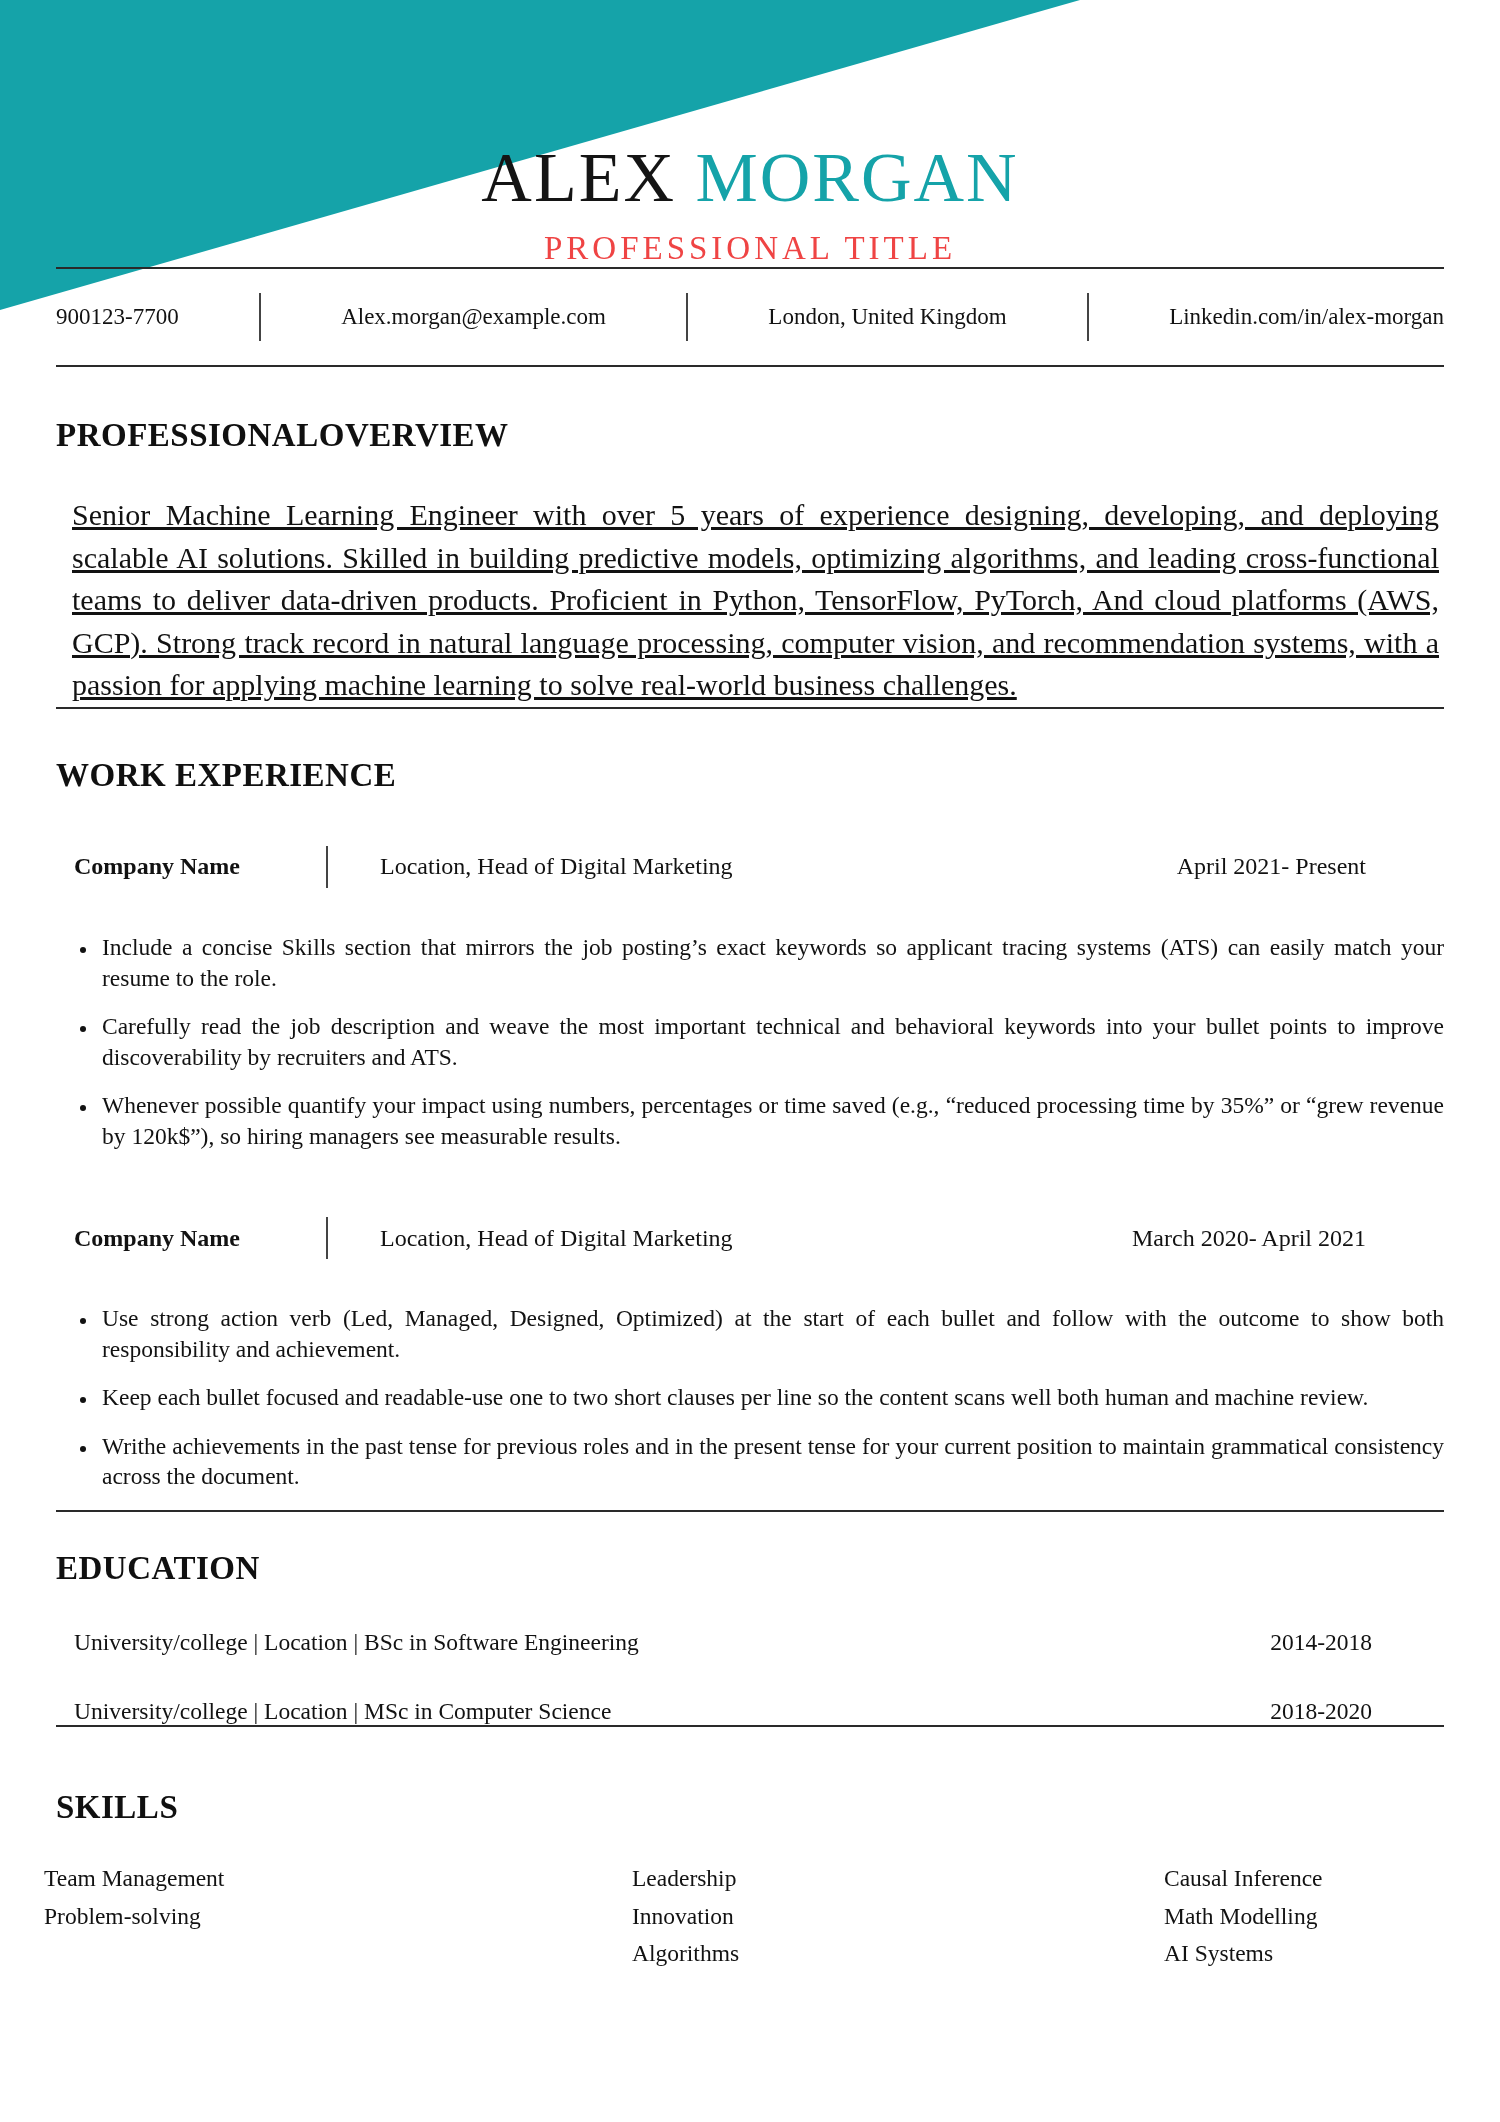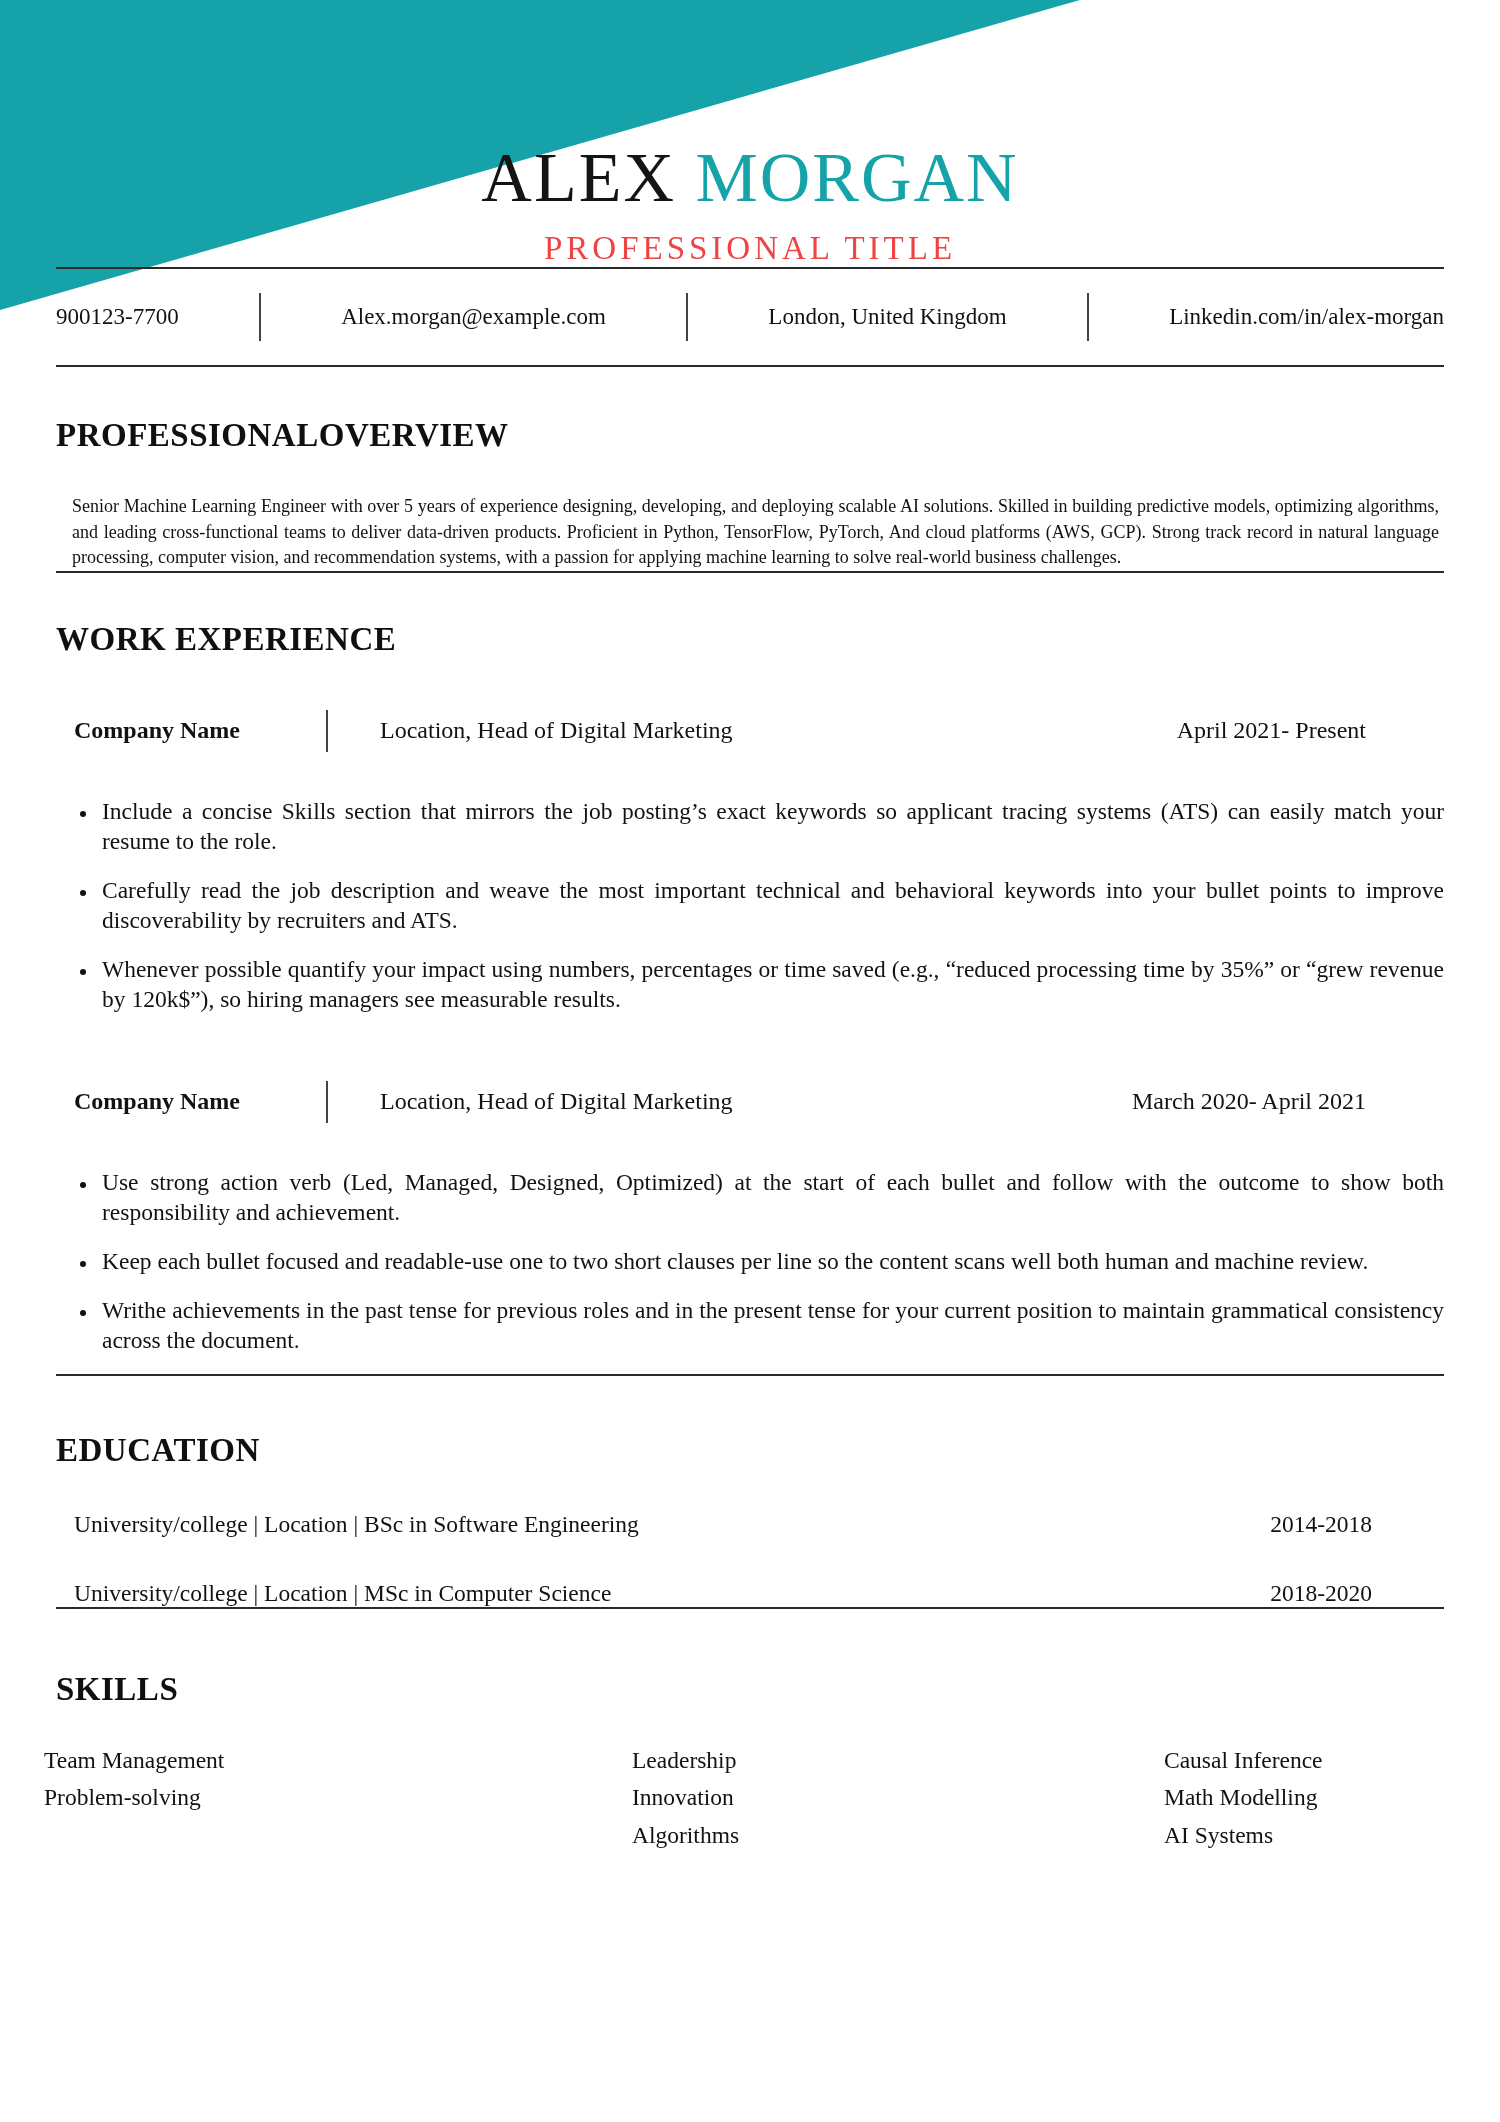--- a/index.html
+++ b/index.html
@@ -66,23 +66,24 @@
   h2.sec {
     margin: 0;
     font-size: 33px;
     font-weight: 700;
     letter-spacing: 0.5px;
     color: #101010;
   }
   .sec-overview { margin-top: 50px; }
   .overview-body {
     margin: 40px 5px 0 16px;
-    font-size: 18px;
+    font-size: 30px;
     line-height: 1.42;
     text-align: justify;
+    text-decoration: underline;
   }
   .rule-after-overview { margin-top: 60px; }
   .sec-work { margin-top: 48px; }
   .job-head {
     display: flex;
     align-items: center;
     margin: 52px 0 0 18px;
     font-size: 24px;
   }
   .job2 .job-head { margin-top: 66px; }
@@ -96,21 +97,21 @@
     font-size: 23.5px;
     line-height: 1.3;
   }
   ul.bullets li {
     margin-bottom: 18px;
     text-align: justify;
     padding-left: 4px;
   }
   ul.bullets li::marker { font-size: 0.8em; }
   .rule-after-work { margin-top: 36px; }
-  .sec-education { margin-top: 56px; }
+  .sec-education { margin-top: 38px; }
   .edu-row {
     display: flex;
     align-items: baseline;
     margin: 42px 0 0 18px;
     font-size: 23.5px;
   }
   .edu-row .dates { padding-right: 72px; }
   .rule-after-edu { margin-top: 62px; }
   .sec-skills { margin-top: 62px; }
   .skills-grid {

